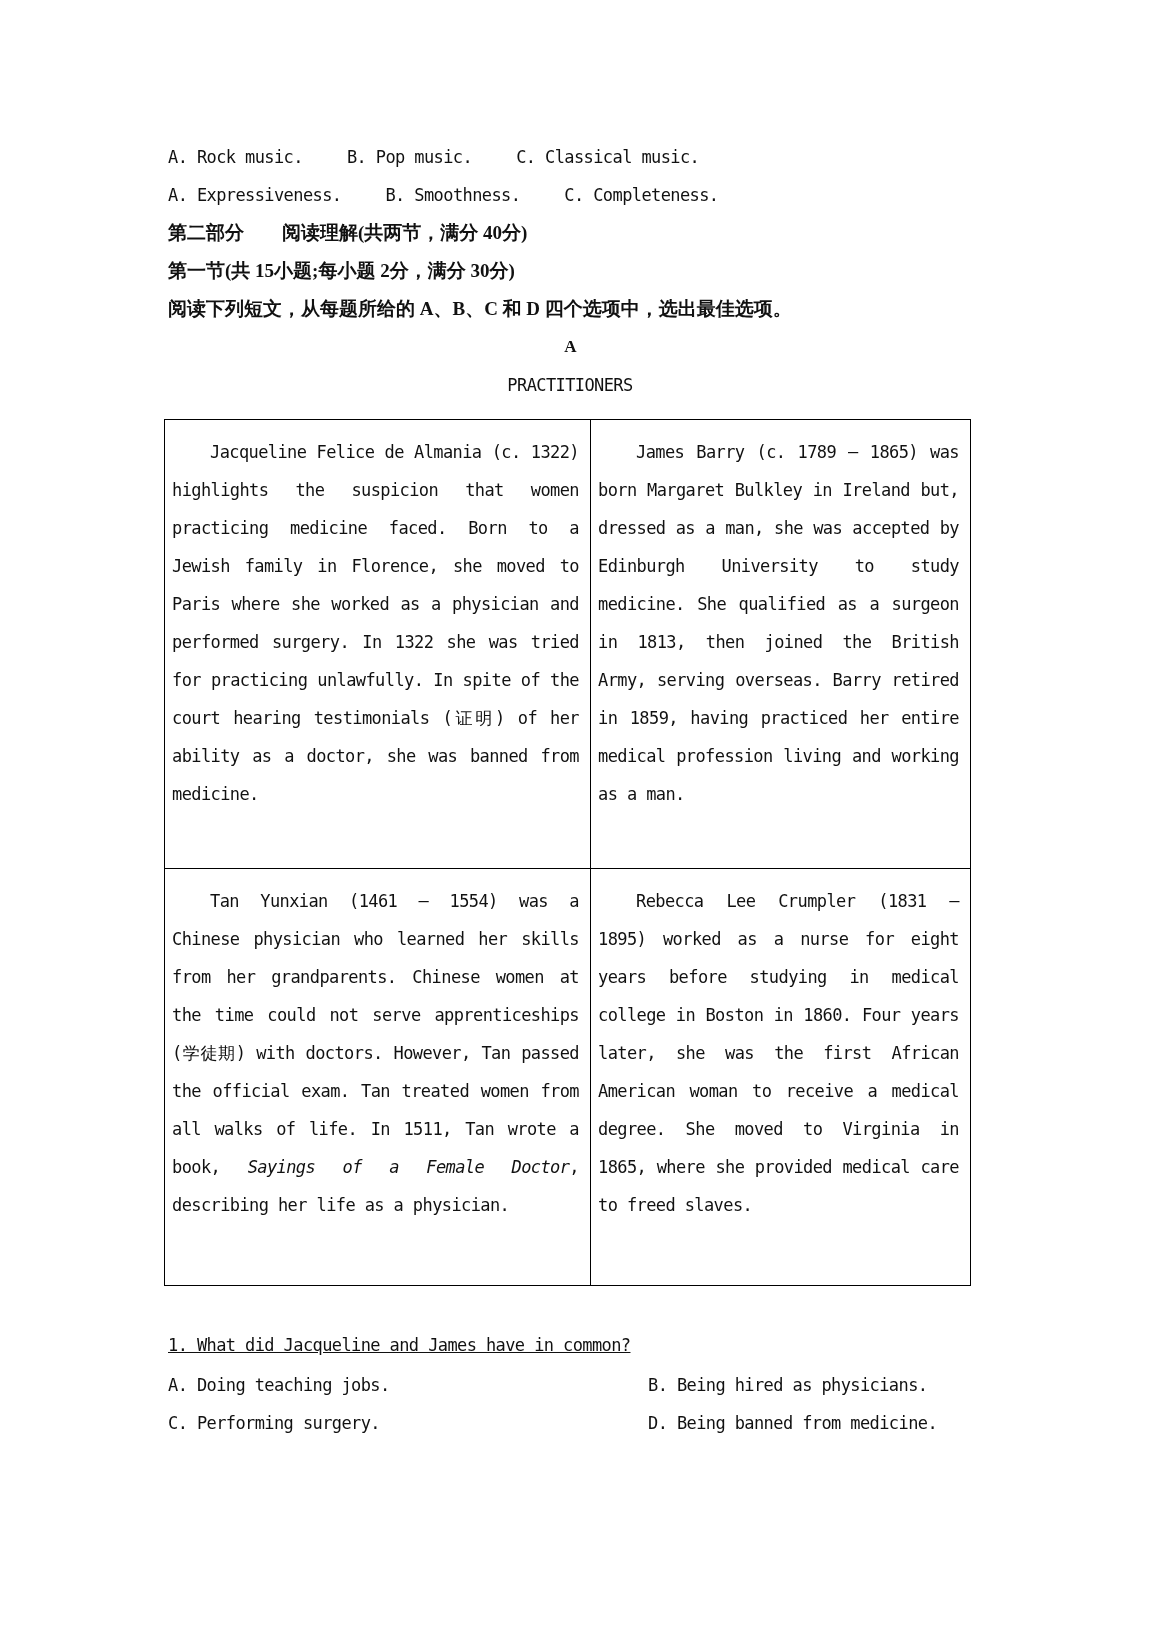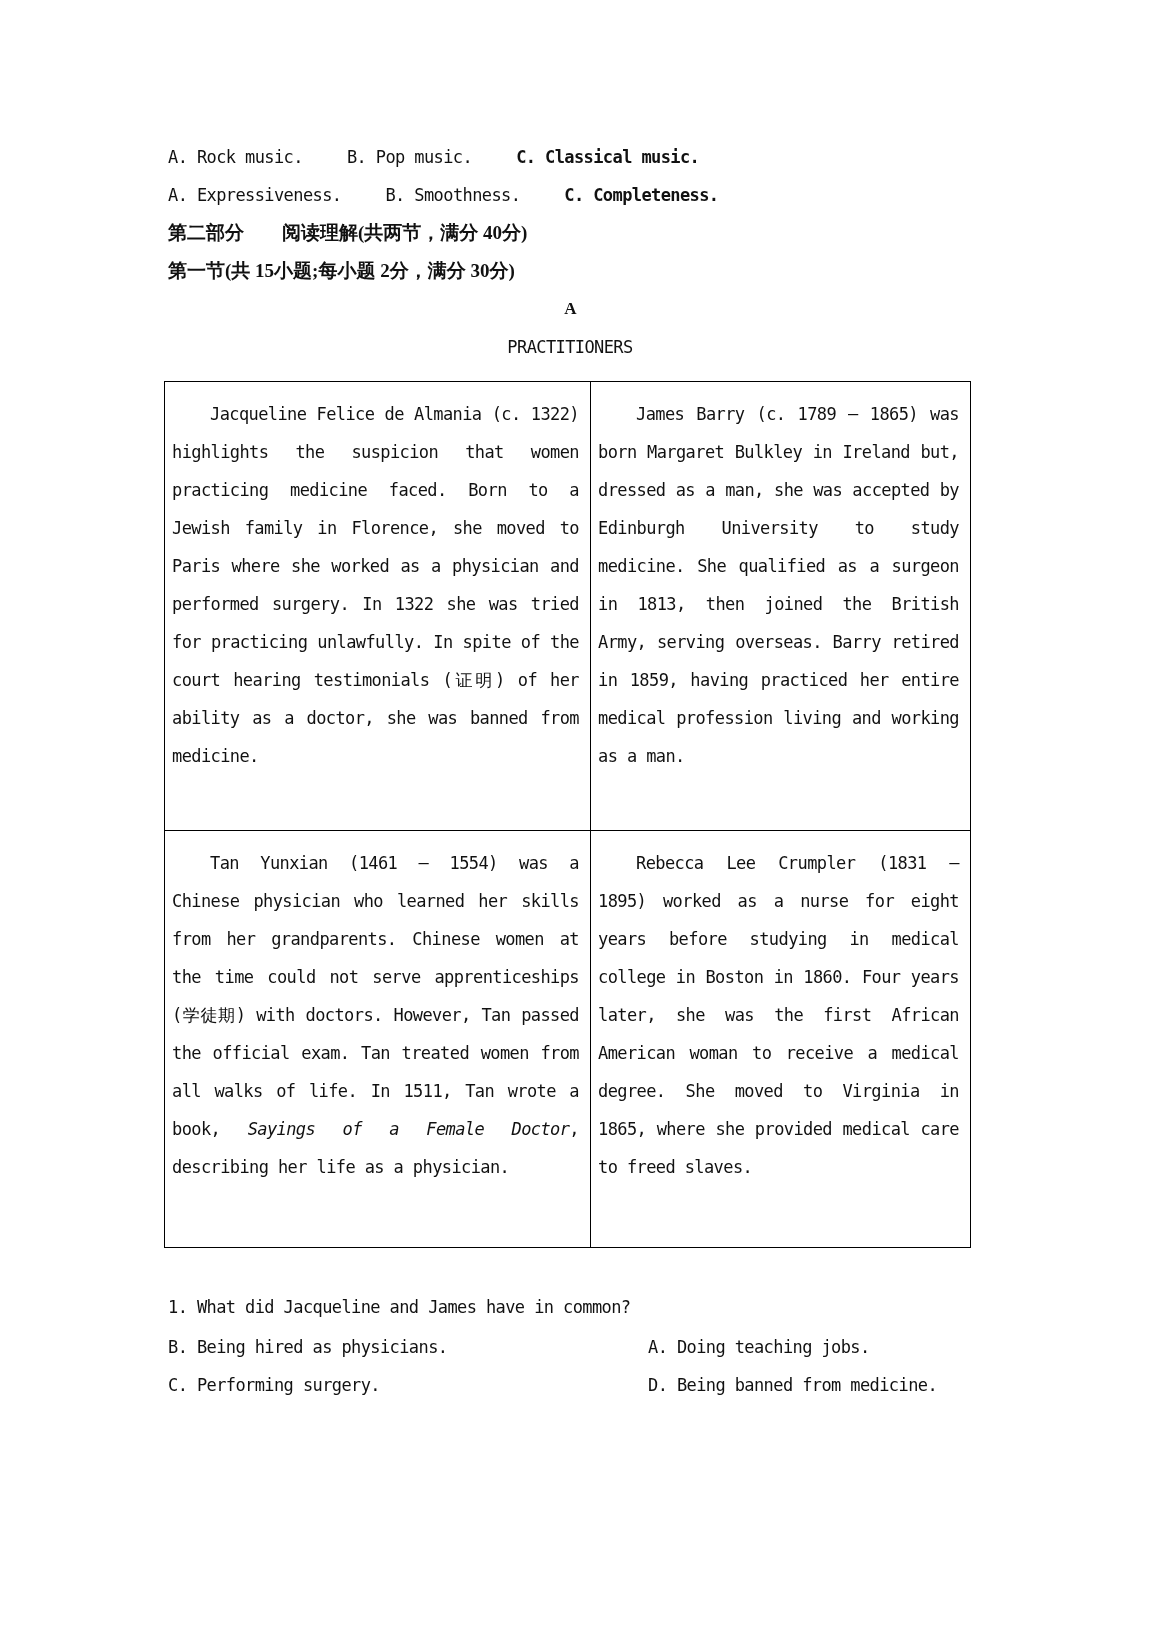--- a/index.html
+++ b/index.html
@@ -8,36 +8,36 @@
     background:#ffffff;color:#111;
     font-family:"DejaVu Sans Mono","Liberation Mono",monospace;
     position:relative;overflow:hidden;
   }
   .content{
     position:absolute;left:168px;top:138px;width:804px;
     font-size:17px;letter-spacing:-0.6px;
   }
   p{margin:0;line-height:38px;}
   .optline span{margin-right:44px;}
-  .optline span:last-child{margin-right:0;font-weight:bold;}
+  .optline span:last-child{margin-right:0;}
   .cjk{font-size:19px;letter-spacing:0;}
   .bold{font-weight:bold;font-family:Liberation Serif, serif;}
   .center{text-align:center;}
   table{
     border-collapse:collapse;table-layout:fixed;
     width:806px;margin-left:-4px;margin-top:15px;
   }
   td{
     border:1px solid #000;vertical-align:top;
     padding:13px 11px 0 7px;box-sizing:border-box;
   }
   tr.row1 td{height:449px;}
   tr.row2 td{height:417px;}
   td p{text-align:justify;text-indent:38px;line-height:38px;}
-  .q1{margin-top:40px;}
+  .q1{margin-top:40px;text-decoration:underline;}
   .options-grid{
     display:grid;grid-template-columns:480px auto;
     margin-top:2px;
   }
   .options-grid span{line-height:38px;display:block;}
 </style>
 </head>
 <body>
 
 <div class="content">
@@ -46,20 +46,21 @@
     <span>A. Rock music.</span><span>B. Pop music.</span><span>C. Classical music.</span>
   </p>
 
 
   <p class="optline">
     <span>A. Expressiveness.</span><span>B. Smoothness.</span><span>C. Completeness.</span>
   </p>
 
   <p class="cjk bold">第二部分　　阅读理解(共两节，满分 40分)</p>
   <p class="cjk bold">第一节(共 15小题;每小题 2分，满分 30分)</p>
+  <p class="cjk bold">阅读下列短文，从每题所给的 A、B、C 和 D 四个选项中，选出最佳选项。</p>
 
   <p class="center bold">A</p>
   <p class="center">PRACTITIONERS</p>
 
   <table>
     <colgroup>
         <col style="width:426px">
         <col style="width:380px">
       </colgroup>
     <tbody>
@@ -78,19 +79,19 @@
       <td>
         <p>Rebecca Lee Crumpler (1831 — 1895) worked as a nurse for eight years before studying in medical college in Boston in 1860. Four years later, she was the first African American woman to receive a medical degree. She moved to Virginia in 1865, where she provided medical care to freed slaves.</p>
       </td>
     </tr>
   </tbody>
     </table>
 
   <p class="q1">1. What did Jacqueline and James have in common?</p>
 
   <div class="options-grid">
+    <span>A. Doing teaching jobs.</span>
     <span>B. Being hired as physicians.</span>
-    <span>A. Doing teaching jobs.</span>
     <span>C. Performing surgery.</span>
     <span>D. Being banned from medicine.</span>
   </div>
 
 </div>
 
 </body></html>

